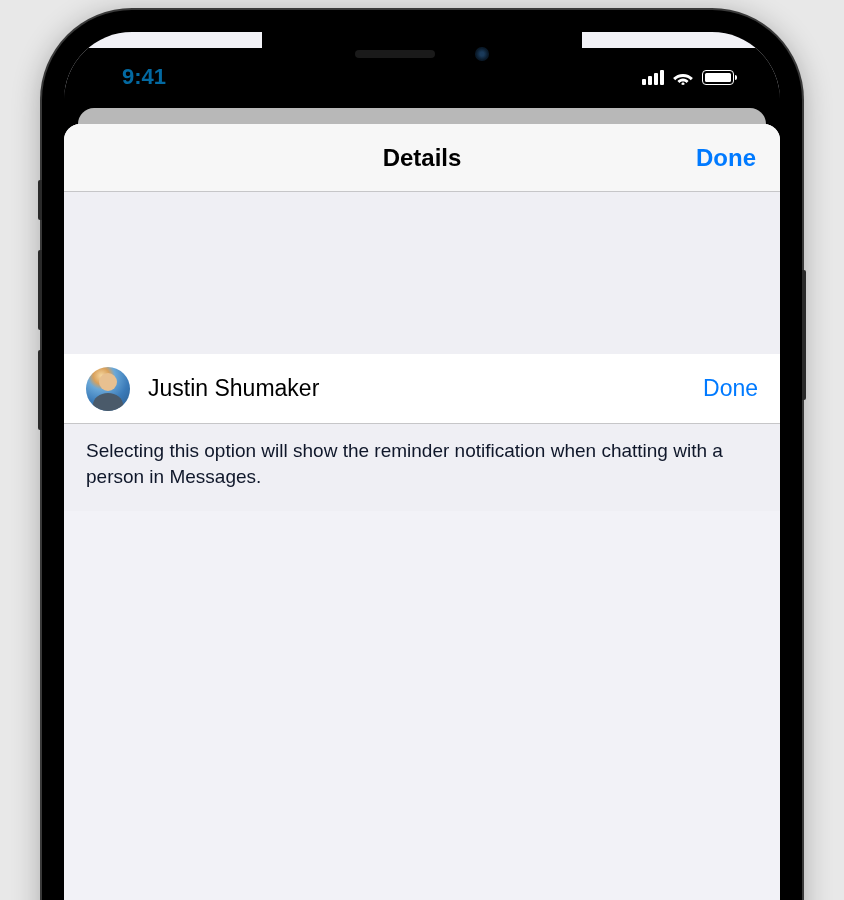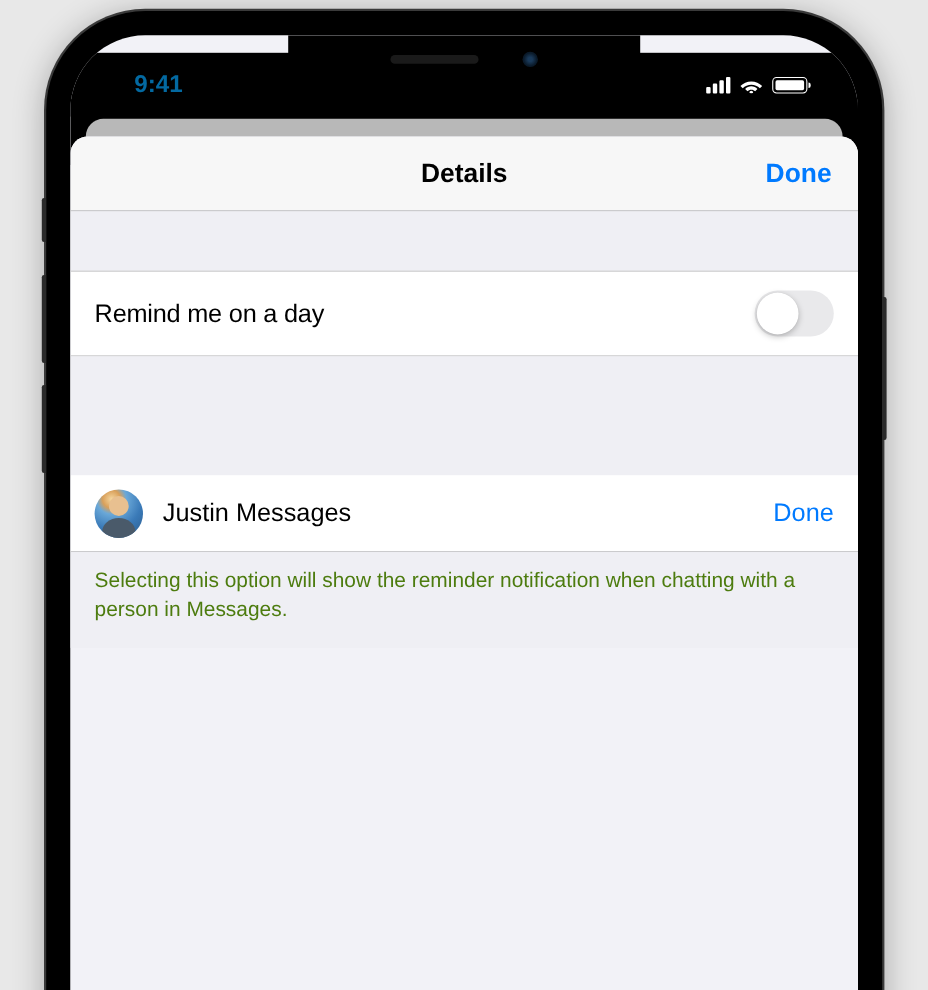--- a/index.html
+++ b/index.html
@@ -288,21 +288,21 @@
       flex: 1;
     }
     .edit-link {
       font-size: 23px;
       color: #007aff;
       cursor: pointer;
     }
     .footer-text {
       padding: 14px 22px 22px 22px;
       font-size: 19px;
-      color: #4d7c0f;
+      color: #0f172a;
       line-height: 1.35;
       background: #efeff4;
     }
   </style>
 </head>
 <body>
 
 <div class="phone">
   <div class="side-button-left sb-mute"></div>
   <div class="side-button-left sb-vol-up"></div>
@@ -343,36 +343,30 @@
 
     <div class="sheet">
       <div class="nav-bar">
         <div class="nav-title">Details</div>
         <div class="nav-done">Done</div>
       </div>
 
       <div class="content">
         <div class="spacer"></div>
 
-        <div class="cell">
-          <div class="cell-label">Remind me on a day</div>
-          <div class="toggle off">
-              <div class="toggle-knob"></div>
-            </div>
-        </div>
 
         <div class="spacer-small"></div>
 
 
         <div class="spacer-small"></div>
 
 
         <div class="contact-cell">
           <div class="avatar"></div>
-          <div class="contact-name">Justin Messages</div>
+          <div class="contact-name">Justin Shumaker</div>
           <div class="edit-link">Done</div>
         </div>
 
         <div class="footer-text">Selecting this option will show the reminder notification when chatting with a person in Messages.</div>
       </div>
     </div>
   </div>
 </div>
 
 </body></html>

